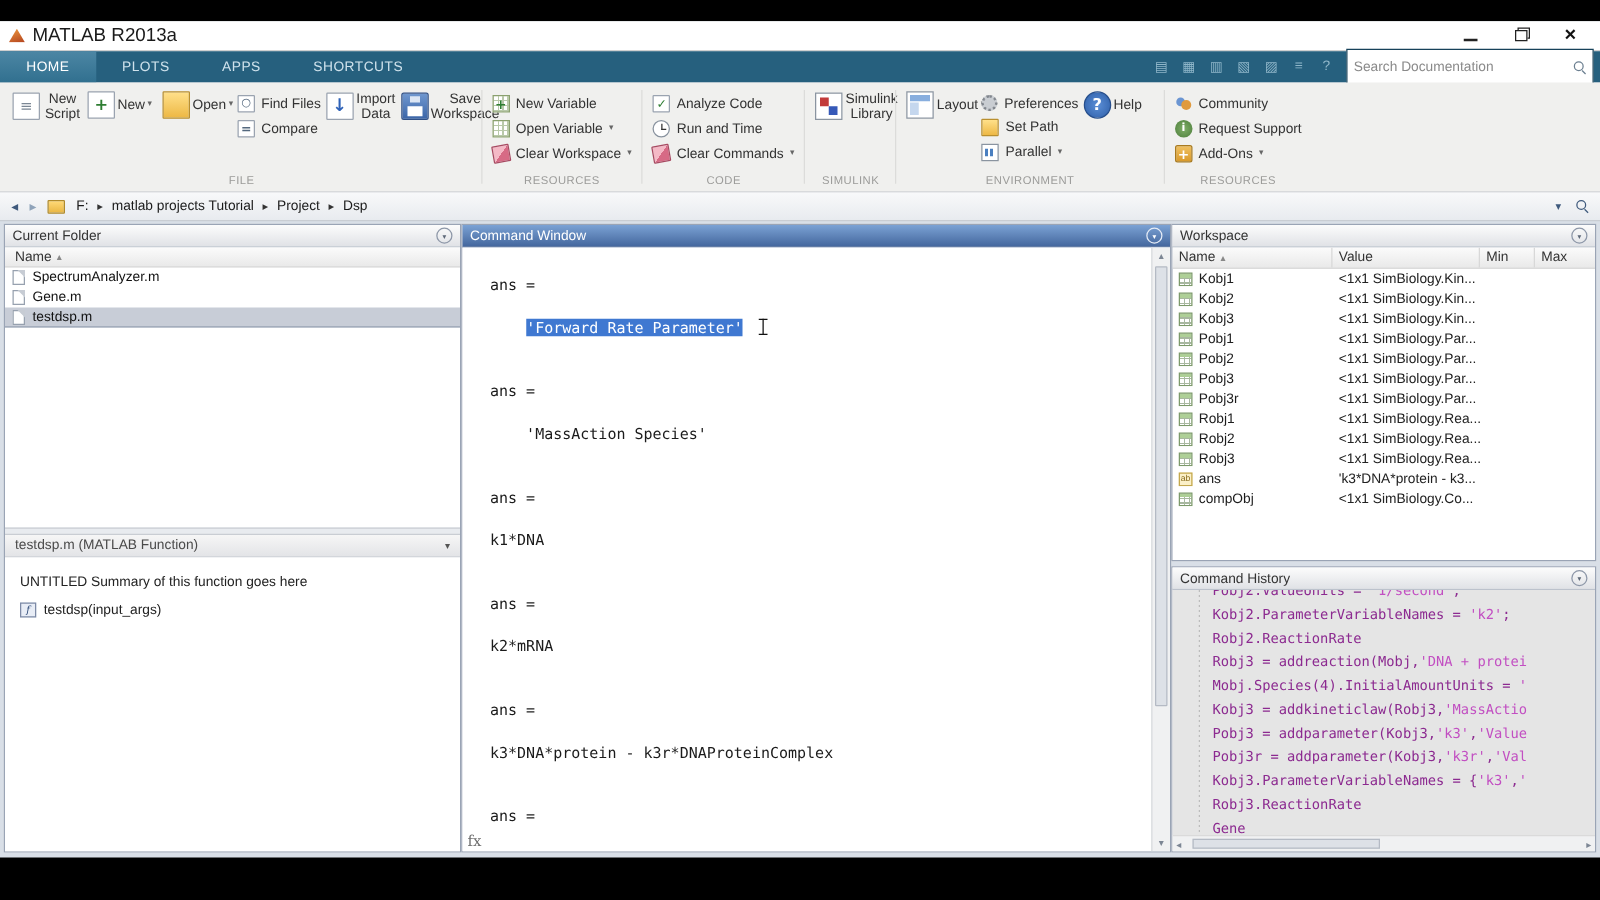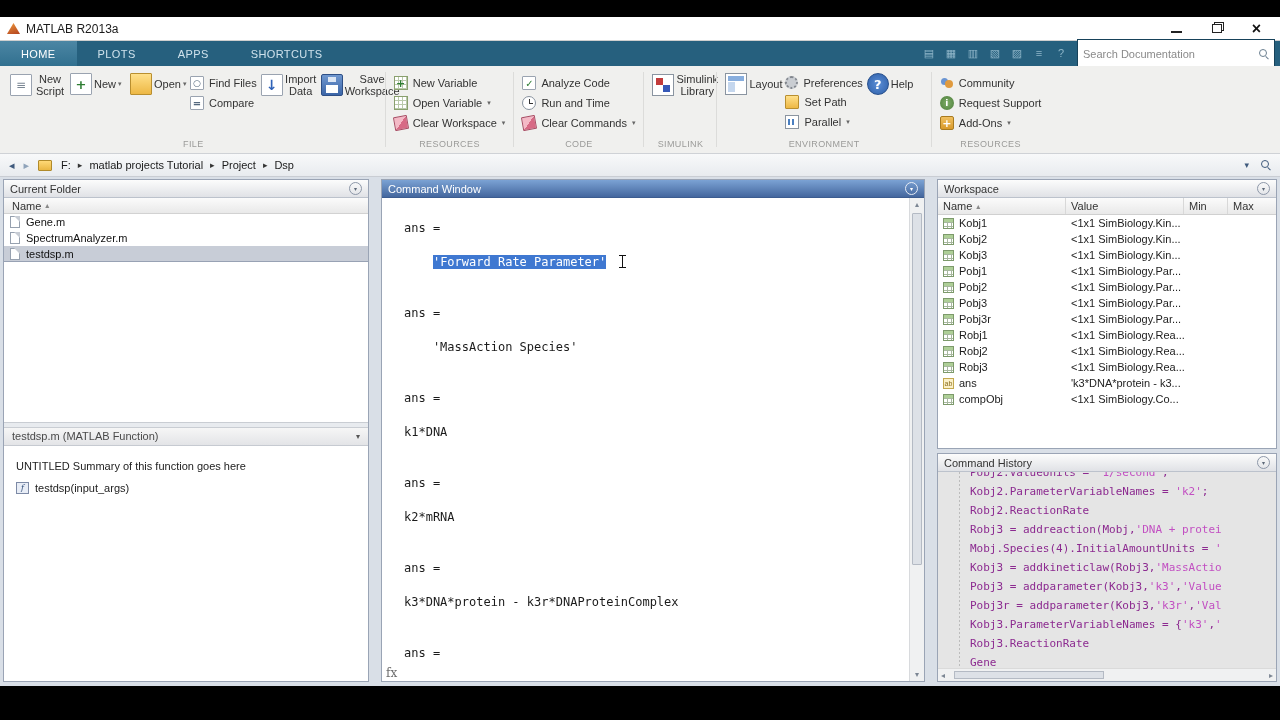--- a/index.html
+++ b/index.html
@@ -3,21 +3,21 @@
 <meta charset="utf-8">
 <style>
 *{box-sizing:border-box;margin:0;padding:0}
 body{margin:0;background:#000;font-family:"Liberation Sans",sans-serif}
 .screen{position:relative;width:1280px;height:720px;background:#000;overflow:hidden}
 .win{position:absolute;left:0;top:17px;width:1280px;height:669px;display:flex;flex-direction:column;background:#d9dfe7}
 
 
 .titlebar{height:24px;flex:none;background:#fff;border-bottom:1px solid #cfcfcf;display:flex;align-items:center;gap:6px;padding:0 7px}
 .mlogo{width:13px;height:11px;flex:none;background:linear-gradient(160deg,#ef9a3d,#b3431f);clip-path:polygon(50% 0,100% 100%,0 100%)}
-.title-text{font-size:12px;color:#1a1a1a}
+.title-text{font-size:15px;color:#1a1a1a}
 .win-controls{margin-left:auto;display:flex;align-items:center;gap:30px;padding-right:12px}
 .wc-min{width:11px;height:2px;background:#222;margin-top:6px}
 .wc-max{width:10px;height:9px;border:1px solid #222;background:#fff;box-shadow:2px -2px 0 -1px #fff,2px -2px 0 0 #222}
 .wc-close{font-size:16px;line-height:12px;color:#111;font-weight:bold}
 
 
 .tabstrip{height:25px;flex:none;background:#26607e;display:flex;align-items:stretch}
 .tabs-holder{display:flex}
 .rtab{padding:0 21px;display:flex;align-items:center;font-size:11px;color:#cfe2ec;letter-spacing:.4px;cursor:default}
 .rtab.active{background:linear-gradient(#4c86a4,#31708f);color:#fff}
@@ -88,21 +88,21 @@
 
 .addrbar{height:23px;flex:none;background:linear-gradient(#f8f9fa,#e8ebef);border-bottom:1px solid #c9cdd3;display:flex;align-items:center;gap:9px;padding:0 9px}
 .navarrow{font-size:11px;color:#3f5a7d}
 .navarrow.fwd{color:#8fa3ba}
 .upfolder{width:14px;height:11px;background:linear-gradient(#ffd977,#eab743);border:1px solid #b08a2a;border-radius:1px}
 .crumbs{display:flex;align-items:center;gap:7px;font-size:11px;color:#1a1a1a}
 .csep{font-size:9px;color:#333}
 .addr-right{margin-left:auto;display:flex;align-items:center;gap:12px;color:#3f5a7d;font-size:9px}
 
 
-.main{flex:1;min-height:0;display:flex;gap:12px;padding:2px 3px 4px}
+.main{flex:1;min-height:0;display:flex;gap:0;padding:2px 3px 4px}
 .panel{background:#fff;border:1px solid #9aa4b5;display:flex;flex-direction:column;min-height:0;min-width:0}
 .left-panel{width:366px;flex:none}
 .center-panel{flex:1}
 .right-col{width:340px;flex:none;display:flex;flex-direction:column;gap:4px;min-height:0}
 .ws-panel{height:270px;flex:none}
 .ch-panel{flex:1;min-height:0}
 .phead{height:18px;flex:none;background:linear-gradient(#fcfcfc,#e0e2e6);border-bottom:1px solid #bcc2cc;display:flex;align-items:center;padding:0 6px;font-size:11px;color:#333}
 .phead.blue{background:linear-gradient(#7ba2d4,#44679e);border-bottom-color:#3c5c90;color:#fff}
 .pbtn{margin-left:auto;width:13px;height:13px;border:1px solid #8d97a8;border-radius:50%;font-size:6px;color:#5d6878;display:flex;align-items:center;justify-content:center;background:transparent}
 .phead.blue .pbtn{border-color:#e6ecf6;color:#fff}
@@ -365,25 +365,25 @@
           <span>Current Folder</span>
           <span class="pbtn">▾</span>
         </div>
         <div class="colhead">
           <span>Name</span>
           <span class="sort">▴</span>
         </div>
         <div class="filelist">
             <div class="frow">
               <span class="ficon"></span>
-              <span>Gene.m</span>
+              <span>SpectrumAnalyzer.m</span>
             </div>
             <div class="frow">
               <span class="ficon"></span>
-              <span>SpectrumAnalyzer.m</span>
+              <span>Gene.m</span>
             </div>
             <div class="frow selected">
               <span class="ficon"></span>
               <span>testdsp.m</span>
             </div>
           </div>
         <div class="splitter"></div>
         <div class="dethead">
           <span>testdsp.m (MATLAB Function)</span>
           <span class="chev">▾</span>

